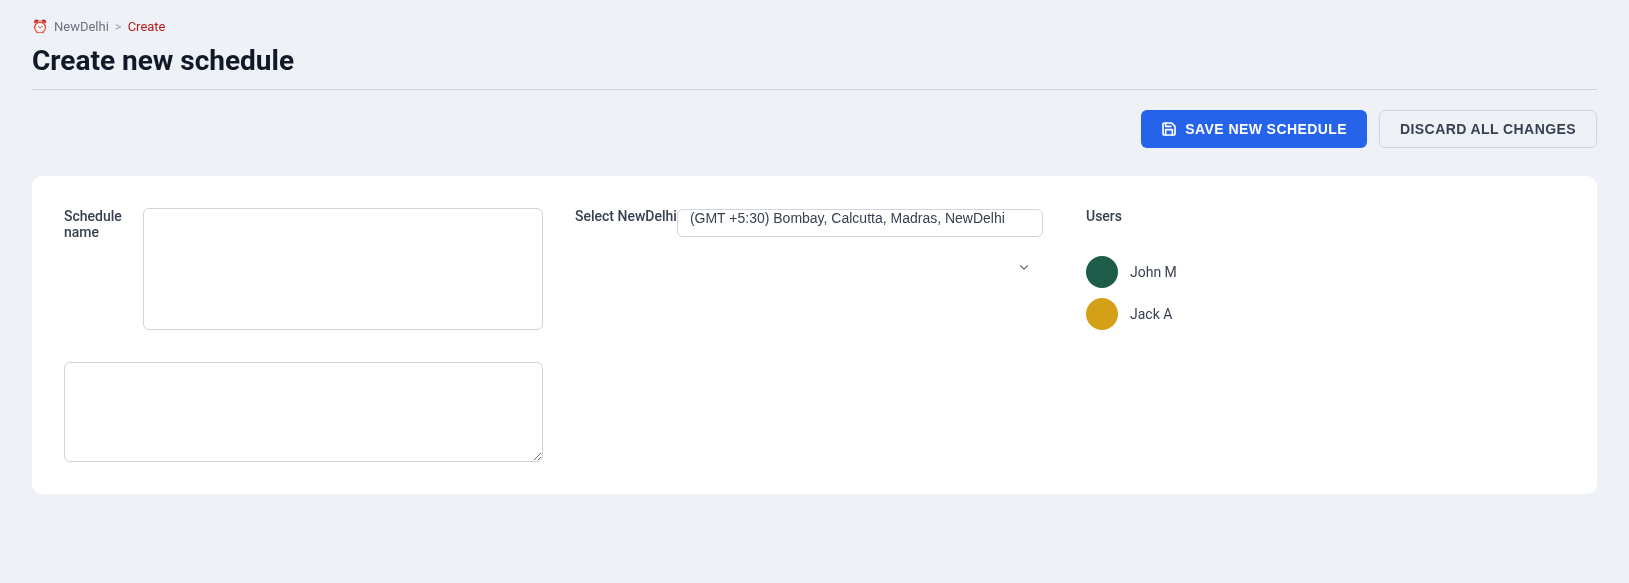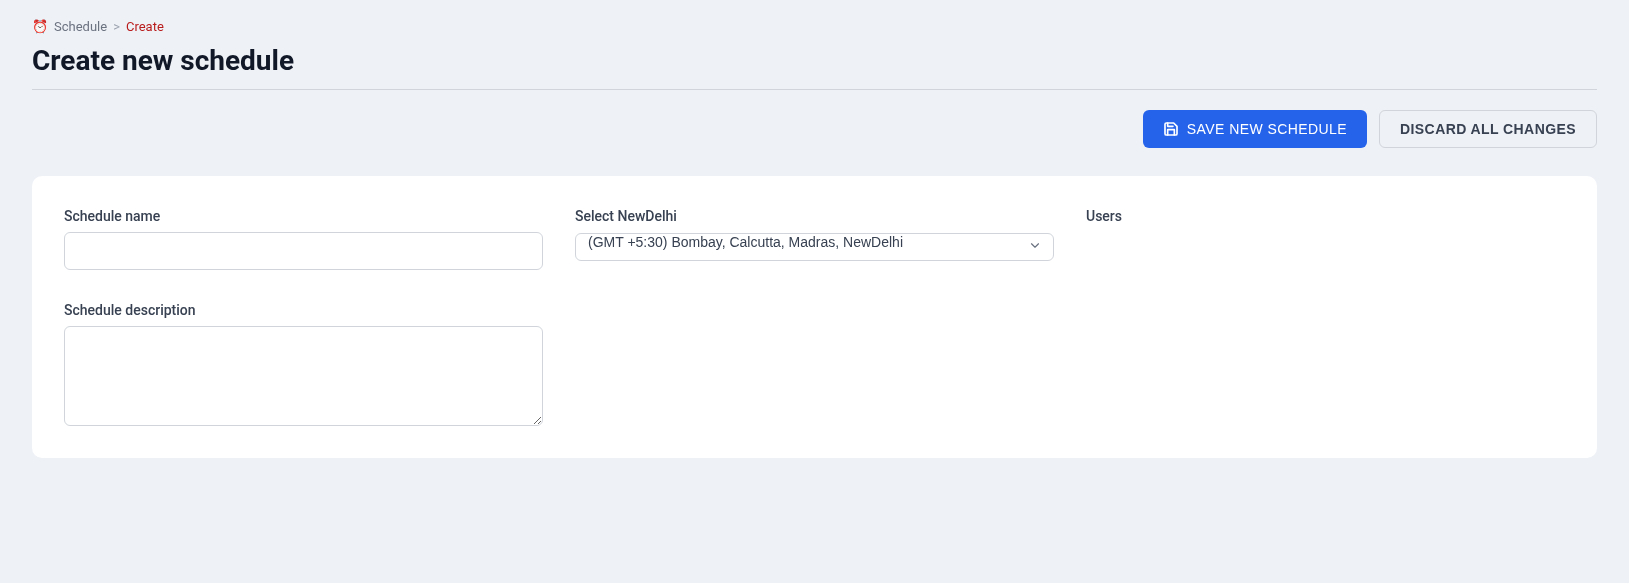--- a/index.html
+++ b/index.html
@@ -77,21 +77,21 @@
     .btn-save {
       display: flex;
       align-items: center;
       gap: 8px;
       background-color: #2563eb;
       color: white;
       border: none;
       border-radius: 6px;
       padding: 10px 20px;
       font-size: 14px;
-      font-weight: 400;
+      font-weight: 700;
       cursor: pointer;
       letter-spacing: 0.03em;
     }
 
     .btn-discard {
       display: flex;
       align-items: flex-start;
       gap: 8px;
       background-color: transparent;
       color: #374151;
@@ -99,21 +99,21 @@
       border-radius: 6px;
       padding: 10px 20px;
       font-size: 14px;
       font-weight: 600;
       cursor: pointer;
       letter-spacing: 0.03em;
     }
 
     .form-section {
       display: flex;
-      flex-direction: column;
+      flex-direction: row;
     }
 
     .form-label {
       font-size: 14px;
       font-weight: 500;
       color: #374151;
       margin-bottom: 8px;
     }
 
     .form-input {
@@ -228,21 +228,21 @@
       align-items: center;
     }
   </style>
 </head>
 <body>
 
 <div class="page-container">
 
   <div class="breadcrumb">
     <span class="breadcrumb-icon">⏰</span>
-    <span class="breadcrumb-link">Schedule</span>
+    <span class="breadcrumb-link">NewDelhi</span>
     <span class="breadcrumb-separator">&gt;</span>
     <span class="breadcrumb-current">Create</span>
   </div>
 
   <h1 class="page-title">Create new schedule</h1>
 
   <div class="divider"></div>
 
   <div class="toolbar">
     <button class="btn-save">
@@ -281,28 +281,37 @@
           <span class="select-chevron">
             <svg width="14" height="14" viewBox="0 0 24 24" fill="none" stroke="currentColor" stroke-width="2" stroke-linecap="round" stroke-linejoin="round">
               <polyline points="6 9 12 15 18 9"></polyline>
             </svg>
           </span>
         </div>
       </div>
 
       <div class="users-section">
         <div class="users-label">Users</div>
+        <div class="user-list">
+          <div class="user-item">
+            <div class="user-avatar" style="background-color: #1e5c4a;"></div>
+            <span class="user-name">John M</span>
+          </div>
+          <div class="user-item">
+            <div class="user-avatar" style="background-color: #d4a017;"></div>
+            <span class="user-name">Jack A</span>
+          </div>
+        </div>
       </div>
 
     </div>
 
     <div class="form-bottom-row">
 
       <div class="form-section">
-        <label class="form-label">Schedule description</label>
         <textarea class="form-textarea" style=""></textarea>
       </div>
 
 
       <div></div>
 
     </div>
   </div>
 
 </div>

